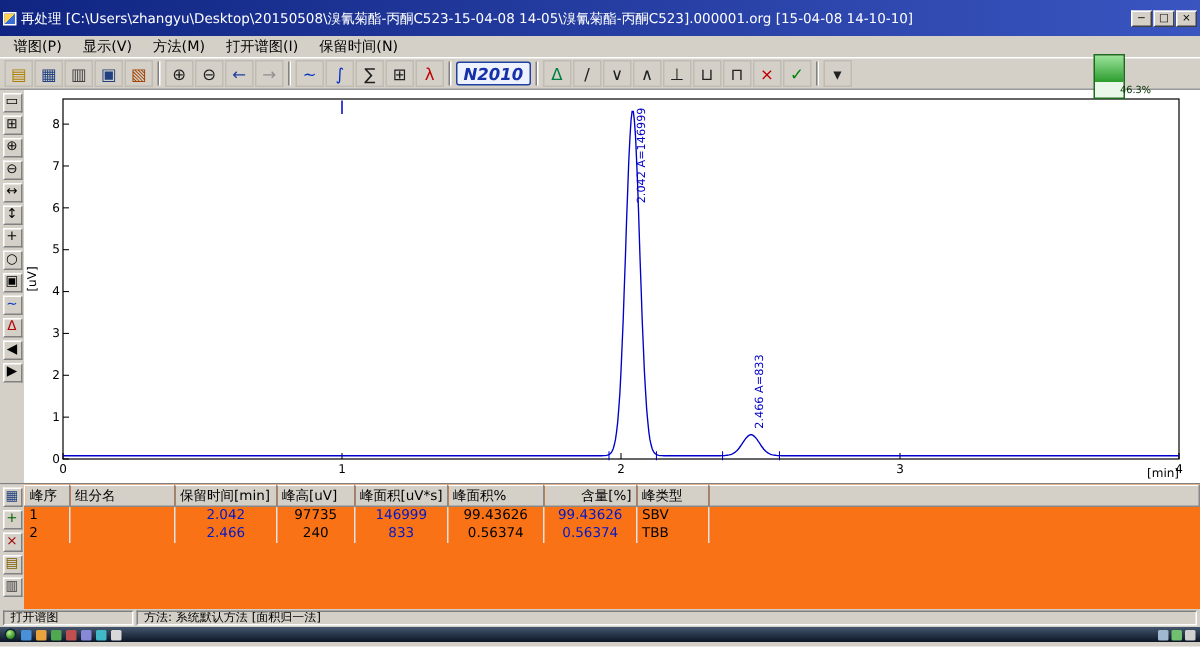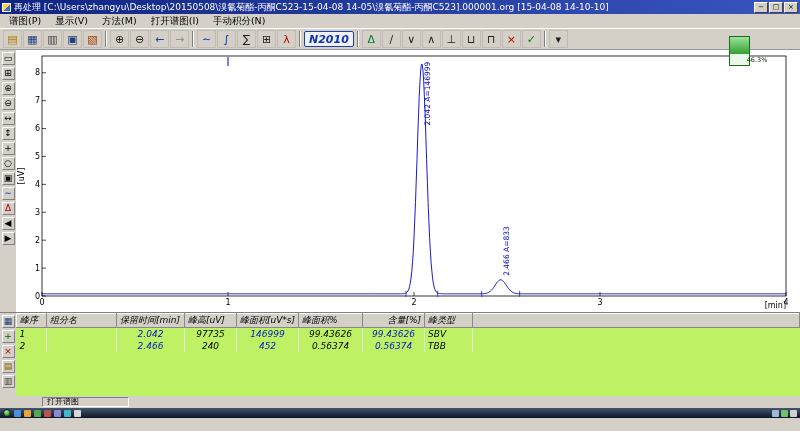--- a/index.html
+++ b/index.html
@@ -6,21 +6,21 @@
   html, body { width: 800px; height: 431px; overflow: hidden; }
   body {
     font-family: "DejaVu Sans", "Liberation Sans", sans-serif;
     background: #d4d0c8;
     position: relative;
     font-size: 9px;
     color: #000;
   }
   button { font-family: inherit; cursor: default; }
 
-  .titlebar { height: 14px; background: linear-gradient(90deg,#102582,#3a55c0); display: flex; align-items: center; padding: 0 2px; gap: 3px; }
+  .titlebar { height: 24px; background: linear-gradient(90deg,#102582,#3a55c0); display: flex; align-items: center; padding: 0 2px; gap: 3px; }
   .app-icon { width: 9px; height: 9px; background: linear-gradient(135deg,#ffd24a 0 50%,#3a6fd8 50% 100%); border: 1px solid #fff; flex: 0 0 auto; }
   .title-text { color: #fff; font-size: 9px; white-space: nowrap; overflow: hidden; flex: 1; }
   .win-controls { display: flex; gap: 1px; }
   .winbtn { width: 14px; height: 11px; font-size: 7px; line-height: 8px; background: #d4d0c8; border: 1px solid; border-color: #fff #404040 #404040 #fff; padding: 0; }
 
   .menubar { height: 14px; display: flex; align-items: center; font-size: 9.5px; padding-left: 2px; background: #d4d0c8; }
   .menu-item { padding: 0 7px; text-align: center; }
 
   .toolbar { height: 22px; display: flex; align-items: center; gap: 1px; padding: 0 3px; border-top: 1px solid #fff; border-bottom: 1px solid #999; background: #d4d0c8; }
   .tbtn { width: 19px; height: 18px; font-size: 11px; line-height: 15px; text-align: center; background: #d4d0c8; border: 1px solid #c0bcb4; padding: 0; }
@@ -30,37 +30,37 @@
   .chart-row { display: flex; height: 262px; }
   .side-tools { width: 16px; background: #d4d0c8; display: flex; flex-direction: column; align-items: center; gap: 2px; padding-top: 2px; }
   .stbtn { width: 13px; height: 13px; font-size: 9px; line-height: 11px; background: #d4d0c8; border: 1px solid; border-color: #fff #808080 #808080 #fff; padding: 0; }
   .chart-wrap { flex: 1; background: #fff; }
   svg text { font-family: "DejaVu Sans", "Liberation Sans", sans-serif; }
 
   .battery { position: absolute; top: 36px; right: 50px; width: 21px; height: 30px; border: 1px solid #1d6b1d; background: linear-gradient(#9be49b 0%, #2f9e2f 62%, #eaf8ea 62%); z-index: 5; display: flex; align-items: flex-end; justify-content: center; }
   .battery-text { font-size: 6.5px; color: #003000; line-height: 10px; margin-left: 35px; }
 
   .table-section { display: flex; height: 84px; border-top: 1px solid #808080; background: #fff; }
-  .table-wrap { flex: 1; overflow: hidden; background: #bef264; font-style: italic; }
+  .table-wrap { flex: 1; overflow: hidden; background: #f97316; }
   table { border-collapse: collapse; width: 100%; table-layout: fixed; font-size: 9px; }
   th { background: #d4d0c8; border: 1px solid; border-color: #fff #888 #888 #fff; font-weight: normal; height: 13px; padding: 0 3px; text-align: left; white-space: nowrap; overflow: hidden; }
   td { height: 12px; padding: 0 3px; white-space: nowrap; overflow: hidden; border-right: 1px solid #e4e4e4; }
   td.filler { border-right: none; }
   .num { text-align: center; }
   .blue { color: #0018c8; }
   tr.total td { background: #c9cff2; }
 
   .tabs { height: 13px; background: #d4d0c8; display: flex; align-items: center; gap: 2px; padding-left: 2px; border-top: 1px solid #fff; }
   .tab { display: flex; align-items: center; gap: 3px; height: 12px; padding: 0 6px; font-size: 8.5px; background: #d4d0c8; border: 1px solid; border-color: #fff #777 #777 #fff; }
   .tab.active { border-color: #777 #fff #fff #777; background: #e6e3da; color: #0020c0; font-weight: bold; }
   .tab-icon { width: 7px; height: 7px; border: 1px solid #555; display: inline-block; }
 
   .statusbar { height: 12px; background: #d4d0c8; display: flex; gap: 2px; align-items: stretch; padding: 1px 2px; font-size: 8px; }
   .panel { border: 1px solid; border-color: #808080 #fff #fff #808080; display: flex; align-items: center; padding: 0 4px; white-space: nowrap; overflow: hidden; line-height: 1; }
-  .p1 { width: 87px; margin-left: 40px; }
+  .p1 { width: 87px; }
   .p2 { width: 238px; }
   .p3 { flex: 1; }
 
   .taskbar { height: 10px; background: linear-gradient(#44566e,#0c1626); display: flex; align-items: center; gap: 3px; padding: 0 3px; }
   .orb { width: 8px; height: 8px; border-radius: 50%; background: radial-gradient(circle at 35% 30%,#b8f090,#2e8a1e 70%); border: 1px solid #123; display: inline-block; }
   .tb-left { display: flex; gap: 3px; }
   .tb-right { margin-left: auto; display: flex; gap: 2px; align-items: center; }
   .tb-icon { width: 7px; height: 7px; border-radius: 1px; display: inline-block; }
 </style>
 </head>
@@ -76,21 +76,21 @@
       <button class="winbtn">□</button>
       <button class="winbtn">×</button>
     </span>
   </div>
 
   <div class="menubar">
       <span class="menu-item">谱图(P)</span>
       <span class="menu-item">显示(V)</span>
       <span class="menu-item">方法(M)</span>
       <span class="menu-item">打开谱图(I)</span>
-      <span class="menu-item">手动积分(N)</span>
+      <span class="menu-item">保留时间(N)</span>
     </div>
 
   <div class="toolbar">
       <button class="tbtn" style="color: rgb(176, 128, 0);">▤</button>
       <button class="tbtn" style="color: rgb(32, 64, 128);">▦</button>
       <button class="tbtn" style="color: rgb(64, 64, 64);">▥</button>
       <button class="tbtn" style="color: rgb(32, 64, 128);">▣</button>
       <button class="tbtn" style="color: rgb(160, 64, 0);">▧</button>
       <span class="tsep"></span>
       <button class="tbtn" style="color: rgb(32, 32, 32);">⊕</button>
@@ -217,34 +217,35 @@
               <td class="num">99.43626</td>
               <td class="num blue">99.43626</td>
               <td>SBV</td>
               <td class="filler"></td>
             </tr>
             <tr>
               <td>2</td>
               <td></td>
               <td class="num blue">2.466</td>
               <td class="num">240</td>
-              <td class="num blue">452</td>
+              <td class="num blue">833</td>
               <td class="num">0.56374</td>
               <td class="num blue">0.56374</td>
               <td>TBB</td>
               <td class="filler"></td>
             </tr>
           </tbody>
       </table>
     </div>
   </div>
 
 
   <div class="statusbar">
     <span class="panel p1">打开谱图</span>
+    <span class="panel p3">方法: 系统默认方法 [面积归一法]</span>
   </div>
 
   <div class="taskbar">
     <span class="orb"></span>
     <span class="tb-left">
         <span class="tb-icon" style="background: rgb(74, 144, 217);"></span>
         <span class="tb-icon" style="background: rgb(232, 163, 61);"></span>
         <span class="tb-icon" style="background: rgb(80, 168, 80);"></span>
         <span class="tb-icon" style="background: rgb(192, 80, 80);"></span>
         <span class="tb-icon" style="background: rgb(136, 136, 216);"></span>

